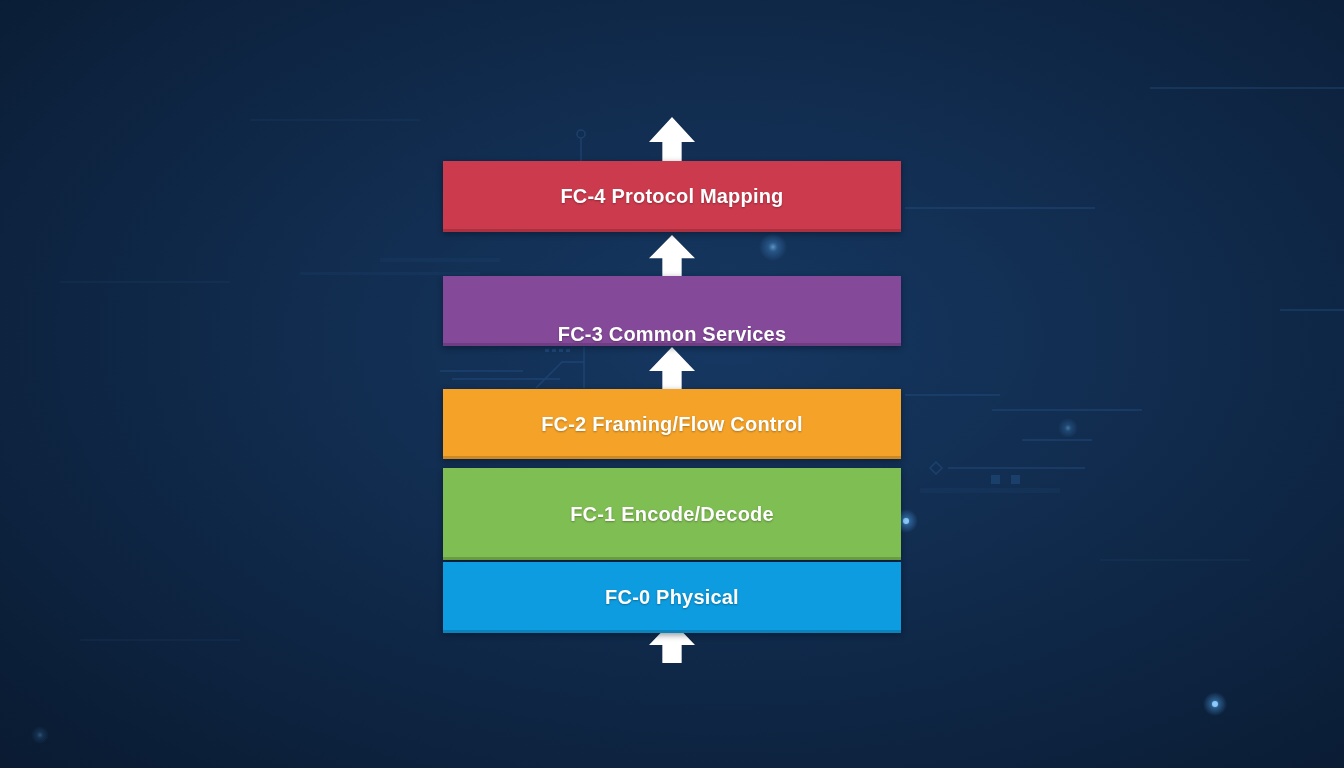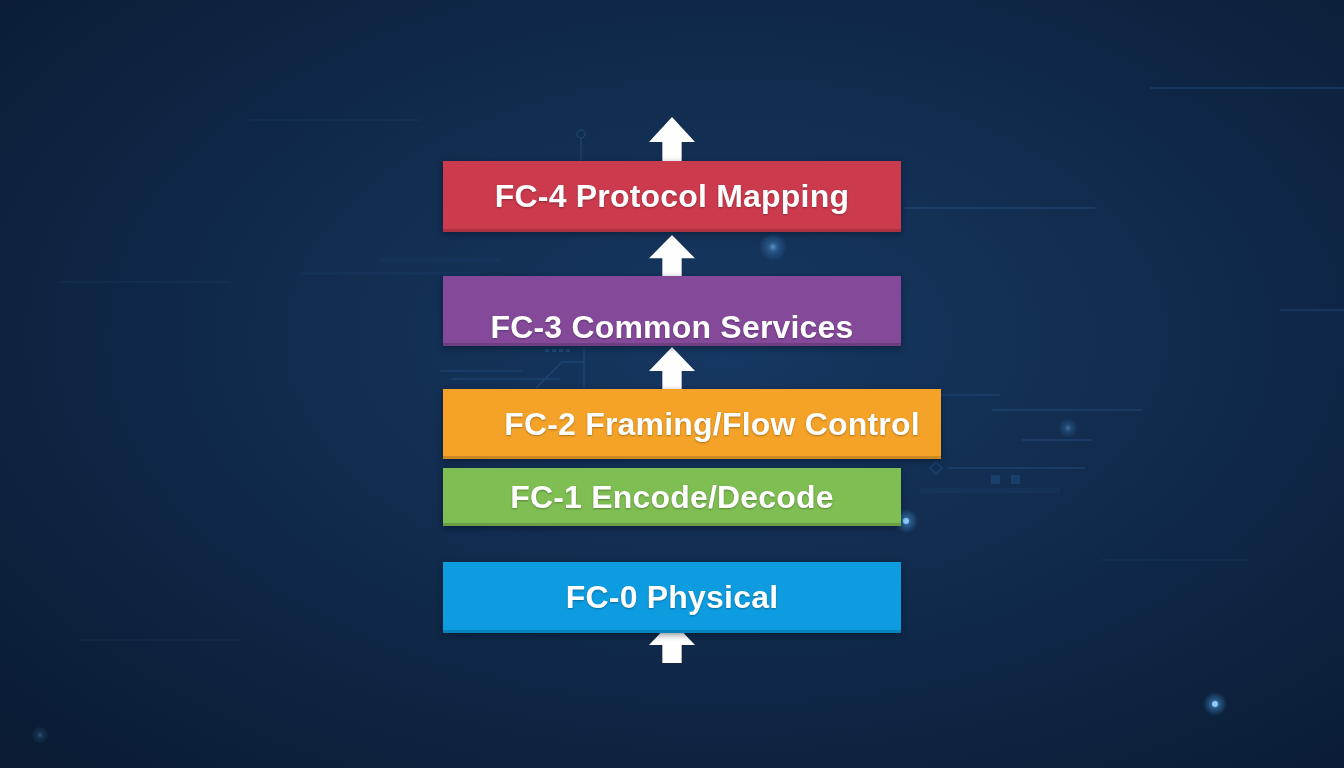--- a/index.html
+++ b/index.html
@@ -28,25 +28,25 @@
     left: 443px;
     width: 458px;
     display: flex;
     align-items: center;
     justify-content: center;
     box-shadow: inset 0 -3px 0 rgba(0,0,0,0.16), 0 2px 6px rgba(4,14,28,0.45);
   }
   .layer-fc4 { top: 161px; height: 71px; }
   .layer-fc3 { top: 276px; height: 70px; align-items: flex-end; }
   .layer-fc2 { top: 389px; height: 70px; }
-  .layer-fc1 { top: 468px; height: 58px; }
+  .layer-fc1 { top: 468px; height: 92px; }
   .layer-fc0 { top: 549px; height: 71px; }
   .layer-label {
     color: #FFFFFF;
-    font-size: 32px;
+    font-size: 20px;
     font-weight: bold;
     letter-spacing: 0.2px;
     text-shadow: 0 1px 2px rgba(0,0,0,0.3);
     white-space: nowrap;
   }
   .up-arrow {
     position: absolute;
     left: 649px;
     width: 46px;
     clip-path: polygon(50% 0, 100% 57%, 71% 57%, 71% 100%, 29% 100%, 29% 57%, 0 57%);
@@ -124,21 +124,21 @@
   <div class="up-arrow arrow-bottom" style="background-color: rgb(255, 255, 255);"></div>
 
   <div class="layer layer-fc4" style="background-color: rgb(204, 58, 77);">
     <span class="layer-label">FC-4 Protocol Mapping</span>
   </div>
 
   <div class="layer layer-fc3" style="background-color: rgb(133, 73, 154);">
     <span class="layer-label">FC-3 Common Services</span>
   </div>
 
-  <div class="layer layer-fc2" style="background-color: rgb(244, 162, 40); padding-left: 40px;">
+  <div class="layer layer-fc2" style="background-color: rgb(244, 162, 40);">
     <span class="layer-label">FC-2 Framing/Flow Control</span>
   </div>
 
   <div class="layer layer-fc1" style="background-color: rgb(127, 190, 83);">
     <span class="layer-label">FC-1 Encode/Decode</span>
   </div>
 
   <div class="layer layer-fc0" style="background-color: rgb(13, 156, 224); margin-top: 13px;">
     <span class="layer-label">FC-0 Physical</span>
   </div>

